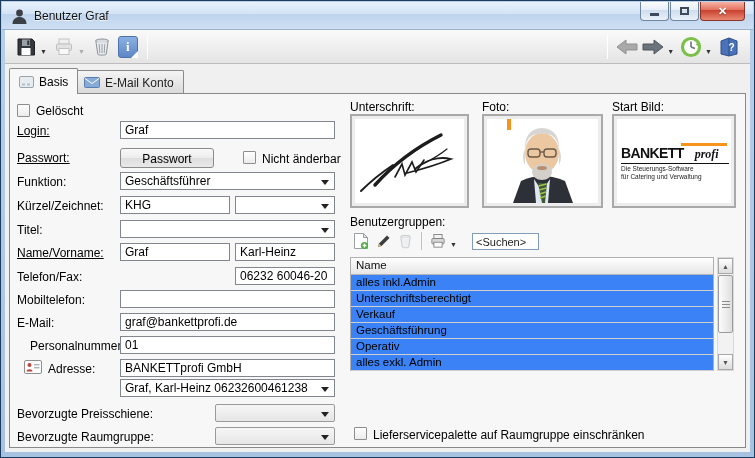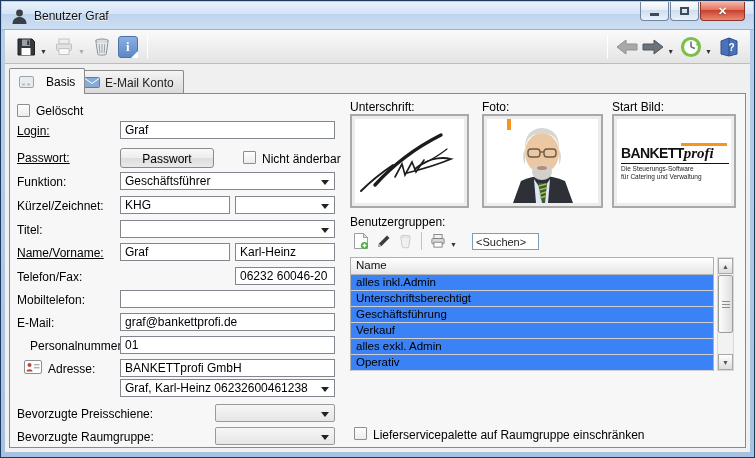--- a/index.html
+++ b/index.html
@@ -34,21 +34,21 @@
   .tool-right{margin-left:auto;display:flex;align-items:center;}
   .info-ic{position:relative;width:20px;height:22px;background:linear-gradient(#8cb0e2,#5d87c6);
     border:1px solid #4a72ab;border-radius:3px;color:#fff;font-weight:bold;font-size:13px;
     font-family:"Liberation Serif",serif;display:flex;align-items:center;justify-content:center;}
   .info-ic::after{content:"";position:absolute;right:-1px;bottom:-1px;width:0;height:0;
     border-left:7px solid transparent;border-bottom:7px solid #fff;}
   
   .client{position:absolute;left:4px;right:4px;top:63px;bottom:5px;background:#f0f0f0;}
   .tab{position:absolute;height:25px;display:flex;align-items:center;padding:0 9px;
     border:1px solid #898989;border-bottom:none;border-radius:2px 2px 0 0;cursor:default;}
-  .tab.active{left:4px;top:4px;background:#f7f7f7;z-index:3;height:26px;gap:7px;}
+  .tab.active{left:4px;top:4px;background:#f7f7f7;z-index:3;height:26px;}
   .tab.inactive{top:6px;background:linear-gradient(#f4f4f4,#d9d9d9);z-index:1;height:24px;color:#222;}
   .tab .ticon{margin-right:5px;display:inline-flex;}
   .tabpage{position:absolute;left:4px;right:4px;top:29px;bottom:4px;background:#f7f7f7;
     border:1px solid #898989;z-index:2;}
   
   .lbl{position:absolute;white-space:nowrap;line-height:14px;}
   .lbl.req{text-decoration:underline;}
   .txt{position:absolute;height:18px;border:1px solid #82878f;background:#fff;
     font:12px "Liberation Sans",sans-serif;padding:1px 4px;color:#000;}
   .combo{position:absolute;height:18px;border:1px solid #82878f;background:#fff;
@@ -77,22 +77,22 @@
   .sbtn{position:absolute;left:0;right:0;height:16px;background:linear-gradient(#fefefe,#dddddd);
     border:1px solid #a8a8a8;display:flex;align-items:center;justify-content:center;
     font-size:7px;color:#555;line-height:1;}
   .sthumb{position:absolute;left:0;right:0;background:linear-gradient(90deg,#fcfcfc,#dfdfdf);
     border:1px solid #9b9b9b;border-radius:2px;display:flex;align-items:center;justify-content:center;}
   .grip{width:8px;height:7px;background:repeating-linear-gradient(#8c8c8c 0 1px,transparent 1px 3px);}
   
   .logo-wrap{position:absolute;left:4px;top:26px;width:108px;}
   .logo-line{position:relative;white-space:nowrap;}
   .logo-bold{font-weight:800;font-size:14px;letter-spacing:-.6px;color:#111;}
-  .logo-italic{font-style:italic;font-size:15px;font-weight:bold;color:#111;
-    font-family:"Liberation Serif",serif;}
+  .logo-italic{font-style:italic;font-size:12px;font-weight:bold;color:#111;
+    font-family:"Liberation Serif",serif;margin-left:11px;}
   .logo-bar{position:absolute;top:-2px;right:2px;width:46px;height:3px;background:#f7941e;}
   .logo-tag{font-size:6.5px;color:#222;line-height:7.5px;border-top:1px solid #111;margin-top:1px;padding-top:1px;}
   .footcb-label{position:absolute;white-space:nowrap;}
 </style>
 </head>
 <body>
 
 <div class="window">
 
   <div class="titlebar">
@@ -344,24 +344,24 @@
             </svg>
         </span>
         <span class="caret" style="margin-top:6px;">▼</span>
       </div>
       <input class="search" style="left: 462px; top: 139px;" value="&lt;Suchen&gt;">
 
       <div class="grid" style="left:340px;top:163px;width:364px;height:114px;">
         <div class="grid-header">Name</div>
         <div class="grid-row">alles inkl.Admin</div>
         <div class="grid-row">Unterschriftsberechtigt</div>
+        <div class="grid-row">Verkauf</div>
         <div class="grid-row">Geschäftsführung</div>
-        <div class="grid-row">Verkauf</div>
+        <div class="grid-row">Operativ</div>
         <div class="grid-row">alles exkl. Admin</div>
-        <div class="grid-row">Operativ</div>
       </div>
       <div class="vscroll" style="left:707px;top:163px;height:114px;">
         <div class="sbtn" style="top:0;">▲</div>
         <div class="sthumb" style="top:17px;height:58px;">
             <span class="grip"></span>
           </div>
         <div class="sbtn" style="bottom:0;">▼</div>
       </div>
 
       <span class="cb" style="left:344px;top:333px;"></span>

